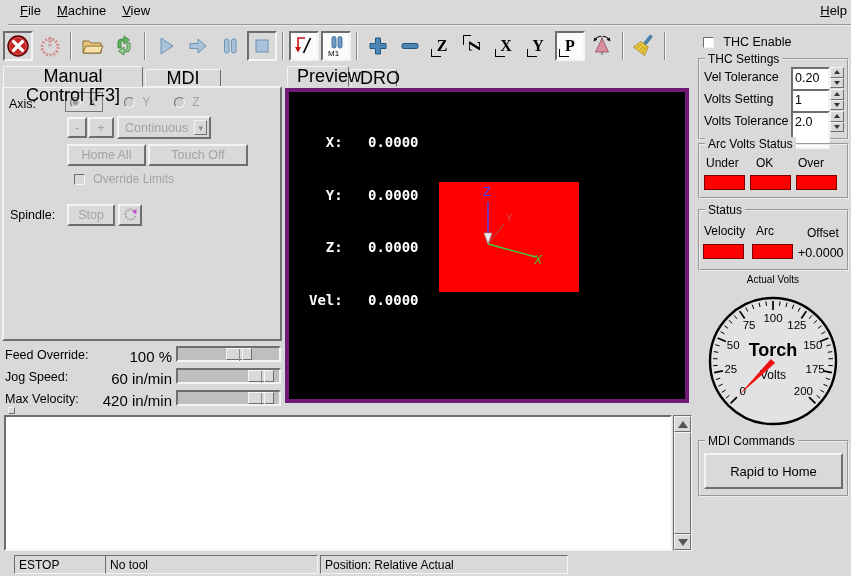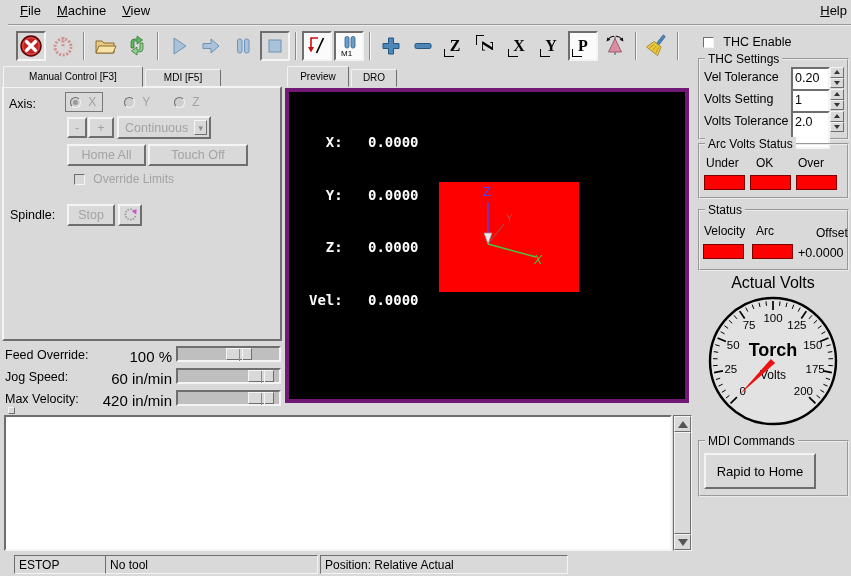--- a/index.html
+++ b/index.html
@@ -6,31 +6,31 @@
   html,body{width:851px;height:576px}
   body{position:relative;background:#d9d9d9;font-family:"Liberation Sans",sans-serif;font-size:12px;color:#000;overflow:hidden}
   .raised{border:2px solid;border-color:#f4f4f4 #6e6e6e #6e6e6e #f4f4f4;background:#d9d9d9}
   .disabled{color:#a3a3a3}
   
   .menubar{position:absolute;left:8px;top:0;width:851px;height:26px;border-bottom:2px groove #ececec;display:flex;align-items:flex-start;padding:0 4px}
   .menu-item{display:inline-block;padding:3px 8px;font-size:13px}
   .menu-item::first-letter{text-decoration:underline}
   .menu-spacer{flex:1}
   
-  .toolbar{position:absolute;left:0;top:28px;height:36px;display:flex;align-items:center;padding-left:15px}
+  .toolbar{position:absolute;left:0;top:28px;height:36px;display:flex;align-items:center;padding-left:2px}
   .tb{width:30px;height:30px;display:flex;align-items:center;justify-content:center;border:2px solid transparent;margin:0 1px;flex:none}
   .tb.pressed{border-color:#6e6e6e #f4f4f4 #f4f4f4 #6e6e6e;background:#d9d9d9}
   .tb.pressed-light{border-color:#6e6e6e #f4f4f4 #f4f4f4 #6e6e6e;background:#fbfbfb}
   .tb-sep{width:2px;height:28px;border-left:1px solid #8a8a8a;border-right:1px solid #f4f4f4;margin:0 4px;flex:none}
   .vletter{position:relative;width:24px;height:24px;display:flex;align-items:center;justify-content:center;
     font-family:"Liberation Serif",serif;font-weight:bold;font-size:16px}
   .vletter::after{content:"";position:absolute;left:1px;bottom:1px;width:9px;height:7px;border-left:1px solid #000;border-bottom:1px solid #000}
   .rot90{transform:rotate(90deg)}
   
-  .tab{position:absolute;background:#d9d9d9;border:1px solid;border-color:#f4f4f4 #6e6e6e #d9d9d9 #f4f4f4;border-radius:2px 2px 0 0;font-size:10px;text-align:center}
+  .tab{position:absolute;background:#d9d9d9;border:1px solid;border-color:#f4f4f4 #6e6e6e #d9d9d9 #f4f4f4;border-radius:2px 2px 0 0;font-size:18px;text-align:center}
   .tab.active{height:21px;line-height:19px;padding:0 9px;z-index:5}
   .tab.inactive{height:18px;line-height:16px;padding:0 8px;z-index:1}
   
   .left-content{position:absolute;left:2px;top:86px;width:280px;height:255px;z-index:2}
   .btn{display:flex;align-items:center;justify-content:center;background:#d9d9d9;border:2px solid;border-color:#f4f4f4 #6e6e6e #6e6e6e #f4f4f4;font-size:12.5px}
   .radio{display:inline-block;width:11px;height:11px;border-radius:50%;background:#cfcfcf;border:1px solid;border-color:#6e6e6e #f4f4f4 #f4f4f4 #6e6e6e;vertical-align:-2px;position:relative}
   .radio.sel::after{content:"";position:absolute;left:2px;top:2px;width:5px;height:5px;border-radius:50%;background:#9a9a9a}
   .checkbox{display:inline-block;width:11px;height:11px;background:#d9d9d9;border:1px solid;border-color:#6e6e6e #f4f4f4 #f4f4f4 #6e6e6e;vertical-align:-2px}
   .checkbox.white{background:#fff}
   .focus-box{position:absolute;border:1px solid #777;padding:2px 6px 2px 4px}
@@ -346,27 +346,27 @@
   <span style="position:absolute;left:98px;top:11px">Over</span>
   <span class="ind" style="left: 4px; top: 30px; background: rgb(255, 0, 0);"></span>
   <span class="ind" style="left: 50px; top: 30px; background: rgb(255, 0, 0);"></span>
   <span class="ind" style="left: 96px; top: 30px; background: rgb(255, 0, 0);"></span>
 </div>
 
 <div class="group" style="left:698px;top:209px;width:151px;height:62px">
   <span class="group-title">Status</span>
   <span style="position:absolute;left:4px;top:13px">Velocity</span>
   <span style="position:absolute;left:56px;top:13px">Arc</span>
-  <span style="position:absolute;left:116px;top:15px">Offset</span>
+  <span style="position:absolute;left:107px;top:15px">Offset</span>
   <span class="ind" style="left: 3px; top: 33px; background: rgb(255, 0, 0);"></span>
   <span class="ind" style="left: 52px; top: 33px; background: rgb(255, 0, 0);"></span>
   <span style="position:absolute;left:98px;top:35px;font-size:12.5px">+0.0000</span>
 </div>
 
-<span style="position:absolute;left:697px;top:274px;width:152px;text-align:center;font-size:16px">Actual Volts</span>
+<span style="position:absolute;left:697px;top:274px;width:152px;text-align:center;font-size:10px">Actual Volts</span>
 
 <svg id="gauge-svg" style="position:absolute;left:706px;top:294px" width="134" height="134" viewBox="0 0 134 134">
   <circle cx="67" cy="67" r="63" fill="#e2e2e2" stroke="#000" stroke-width="2.4"></circle>
   <text x="67" y="62" text-anchor="middle" font-size="18" font-weight="bold">Torch</text>
   <text x="67" y="85" text-anchor="middle" font-size="12">Volts</text>
 <line x1="24.57359312880714" y1="109.42640687119285" x2="30.93755415948607" y2="103.06244584051393" stroke="#000" stroke-width="1.7"></line>
     <line x1="19.88098414715531" y1="104.14563695859005" x2="23.41491033611866" y2="101.35971418669578" stroke="#000" stroke-width="1"></line>
     <line x1="15.841590138754462" y1="98.34991388295693" x2="19.67847087834788" y2="95.99867034173515" stroke="#000" stroke-width="1"></line>
     <line x1="12.511409570495125" y1="92.11958425224569" x2="16.59805385270799" y2="90.23561543332727" stroke="#000" stroke-width="1"></line>
     <line x1="9.936609022290789" y1="85.54101966249686" x2="14.21636334561898" y2="84.1504431878096" stroke="#000" stroke-width="1"></line>
@@ -413,18 +413,18 @@
     <text x="67" y="28" text-anchor="middle" font-size="11.5">100</text>
     <text x="90.8895200198429" y="35.24680667099055" text-anchor="middle" font-size="11.5">125</text>
     <text x="106.72681989798534" y="54.544612408301134" text-anchor="middle" font-size="11.5">150</text>
     <text x="109.1737670573389" y="79.38888384669352" text-anchor="middle" font-size="11.5">175</text>
     <text x="97.40559159102155" y="101.40559159102153" text-anchor="middle" font-size="11.5">200</text>
     <polygon points="64.87867965644035,64.87867965644035 69.12132034355965,69.12132034355965 33.058874503045715,100.94112549695427" fill="#ee1111"></polygon>
   </svg>
 
 <div class="group" style="left:698px;top:440px;width:151px;height:57px">
   <span class="group-title">MDI Commands</span>
-  <div class="btn" style="position:absolute;left:4px;top:11px;width:112px;height:36px;font-size:13px">Rapid to Home</div>
+  <div class="btn" style="position:absolute;left:4px;top:11px;width:139px;height:36px;font-size:13px">Rapid to Home</div>
 </div>
 
 <div class="statusbar-cell" style="left:14px;width:108px">ESTOP</div>
 <div class="statusbar-cell" style="left:105px;width:213px">No tool</div>
 <div class="statusbar-cell" style="left:320px;width:248px">Position: Relative Actual</div>
 
 </body></html>

